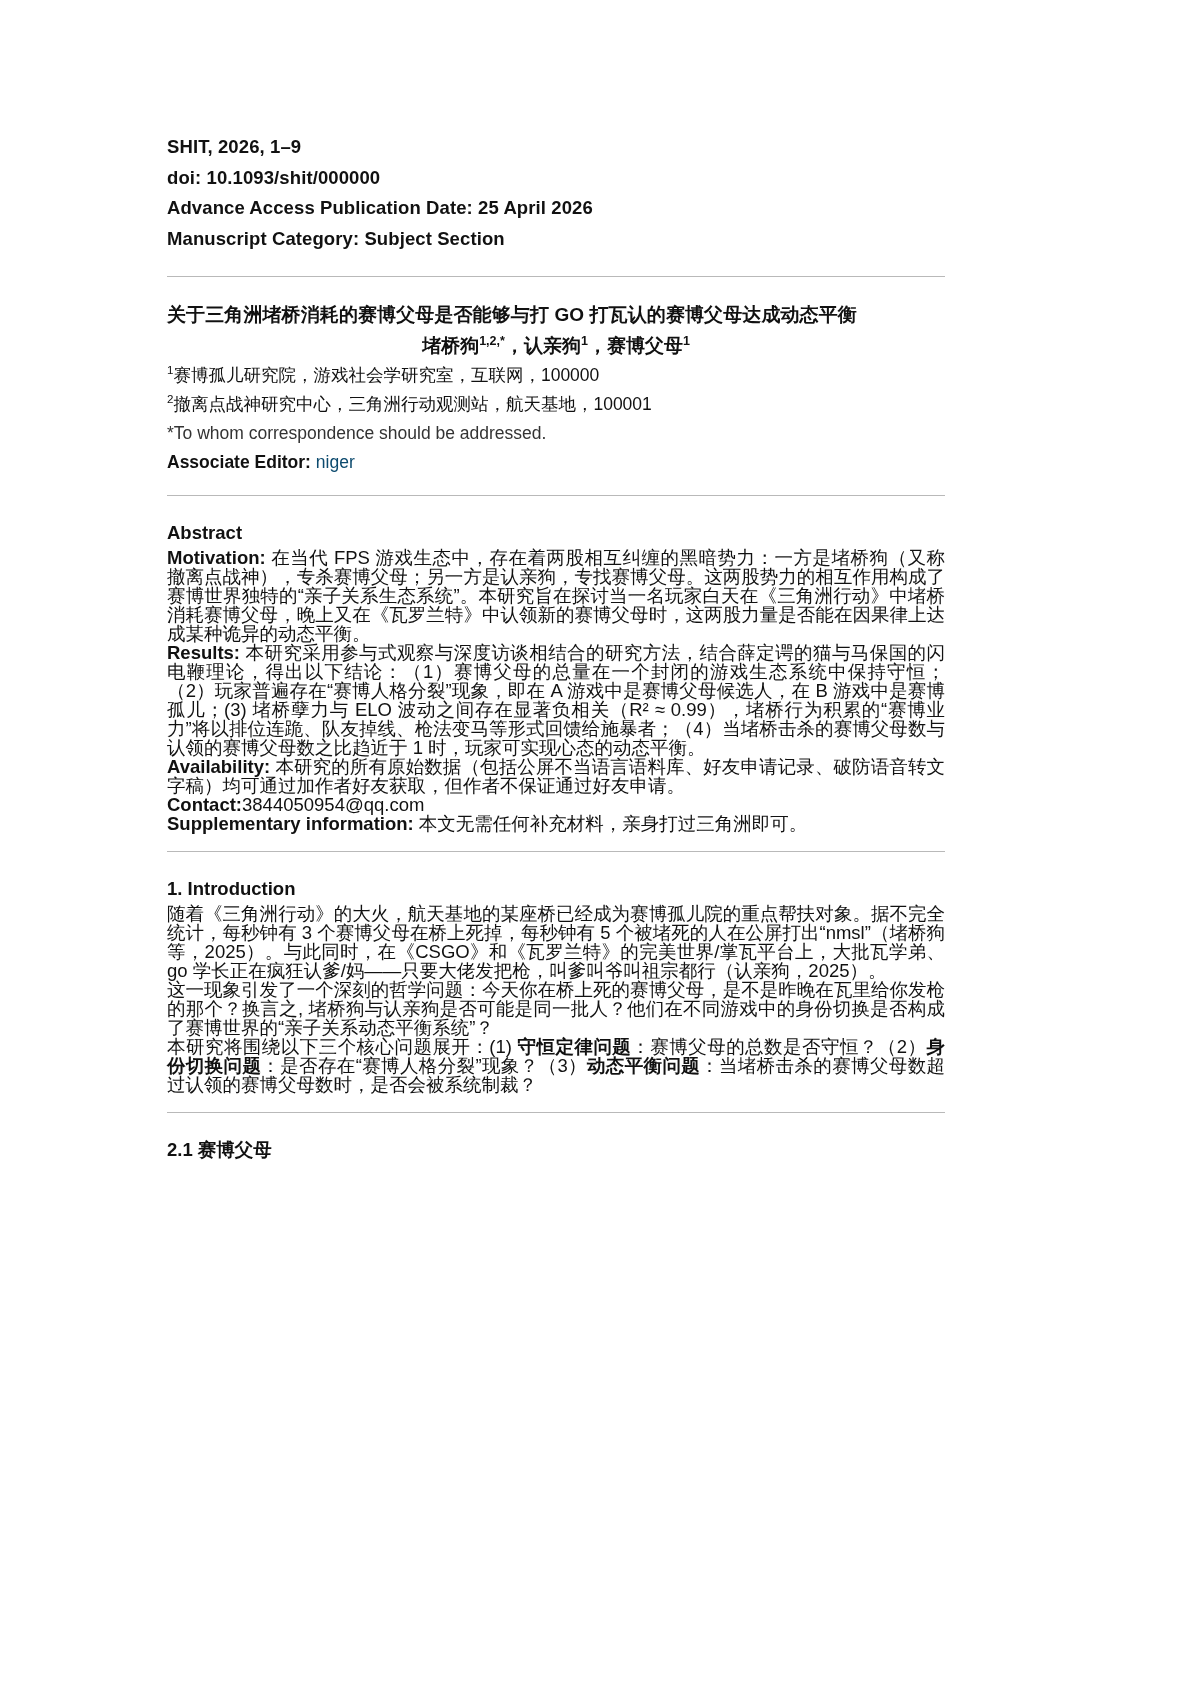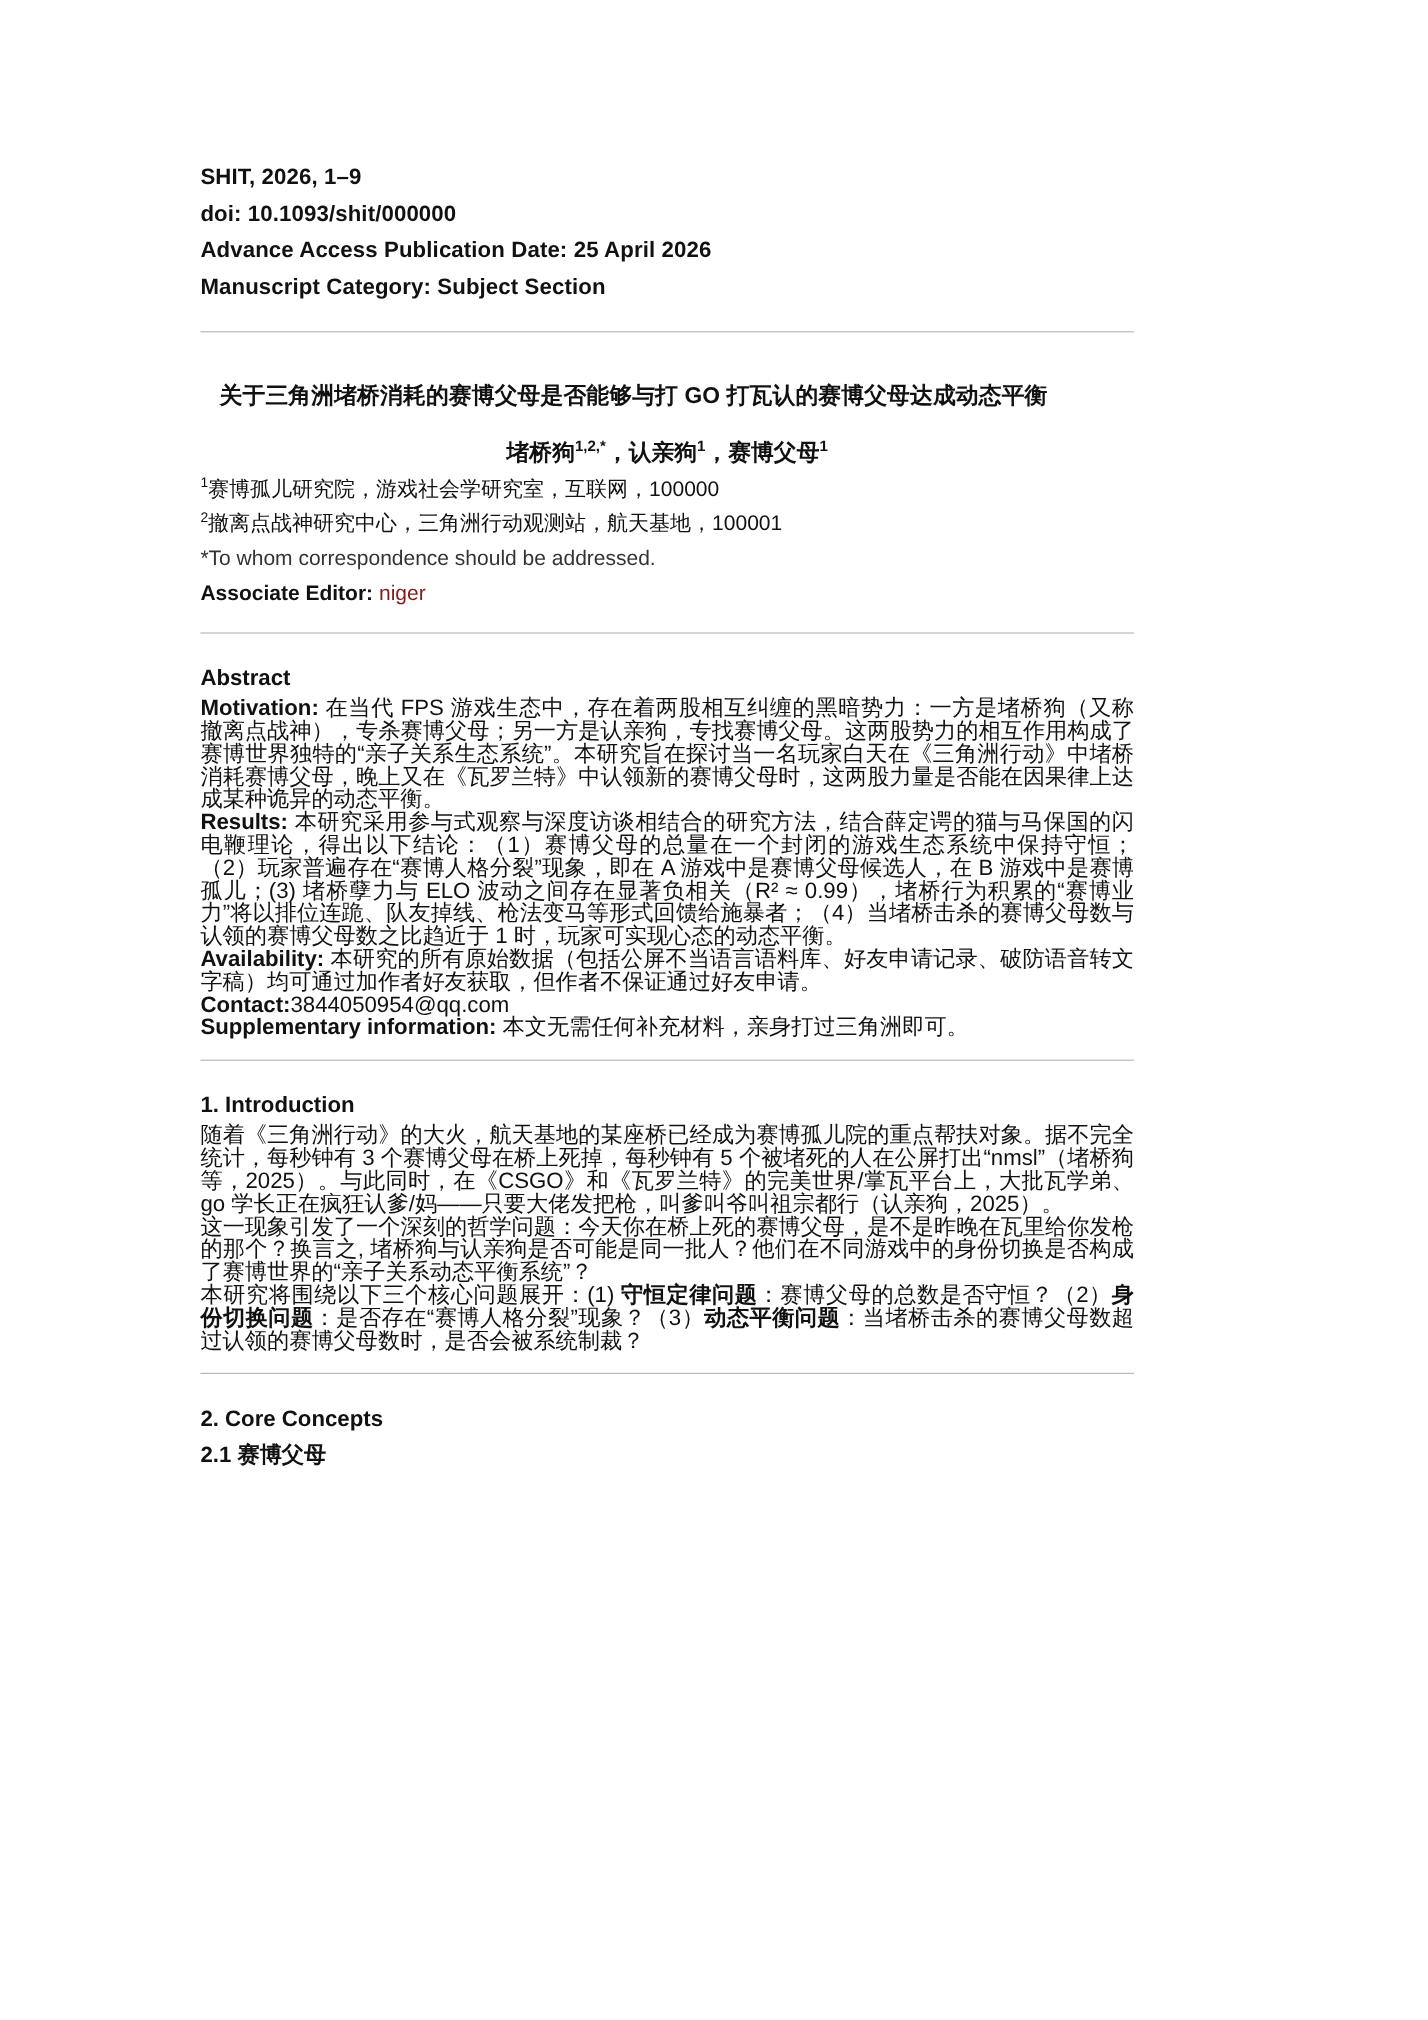--- a/index.html
+++ b/index.html
@@ -37,21 +37,21 @@
     margin: 8px 0 0 0;
     width: 778px;
   }
   .title-block {
     padding-top: 22px;
   }
   .article-title {
     font-size: 19px;
     font-weight: bold;
     line-height: 31px;
-    margin: 16px;
+    margin: 0;
     letter-spacing: 0.1px;
   }
   .author-line {
     font-size: 19px;
     font-weight: bold;
     line-height: 31px;
     margin: 0;
     text-align: center;
   }
   .author-line sup, .affil sup {
@@ -72,21 +72,21 @@
     line-height: 29px;
     margin: 0;
     color: #333;
   }
   .editor {
     font-size: 17.5px;
     line-height: 29px;
     margin: 0;
   }
   .editor .lbl { font-weight: bold; color: #111; }
-  .editor .val { color: #7f1d1d; }
+  .editor .val { color: #0c4a6e; }
 
   .abstract-block { padding-top: 22px; }
   .sec-head {
     font-size: 18.5px;
     font-weight: bold;
     line-height: 30px;
     margin: 0;
   }
   .para {
     font-size: 18.5px;
@@ -146,17 +146,16 @@
     <div class="sec-head">1. Introduction</div>
     <p class="para">随着《三角洲行动》的大火，航天基地的某座桥已经成为赛博孤儿院的重点帮扶对象。据不完全统计，每秒钟有 3 个赛博父母在桥上死掉，每秒钟有 5 个被堵死的人在公屏打出“nmsl”（堵桥狗等，2025）。与此同时，在《CSGO》和《瓦罗兰特》的完美世界/掌瓦平台上，大批瓦学弟、go 学长正在疯狂认爹/妈——只要大佬发把枪，叫爹叫爷叫祖宗都行（认亲狗，2025）。</p>
     <p class="para">这一现象引发了一个深刻的哲学问题：今天你在桥上死的赛博父母，是不是昨晚在瓦里给你发枪的那个？换言之, 堵桥狗与认亲狗是否可能是同一批人？他们在不同游戏中的身份切换是否构成了赛博世界的“亲子关系动态平衡系统”？</p>
     <p class="para"><span>本研究将围绕以下三个核心问题展开：(1) </span><span class="b">守恒定律问题</span><span>：赛博父母的总数是否守恒？（2）</span><span class="b">身份切换问题</span><span>：是否存在“赛博人格分裂”现象？（3）</span><span class="b">动态平衡问题</span><span>：当堵桥击杀的赛博父母数超过认领的赛博父母数时，是否会被系统制裁？</span></p>
   </div>
 
   <div class="spacer-sm"></div>
   <hr class="rule">
 
   <div class="core-block">
-    <div class="sec-head">2. Core Concepts</div>
     <div class="sec-head">2.1  赛博父母</div>
   </div>
 
 </div>
 
 </body></html>

